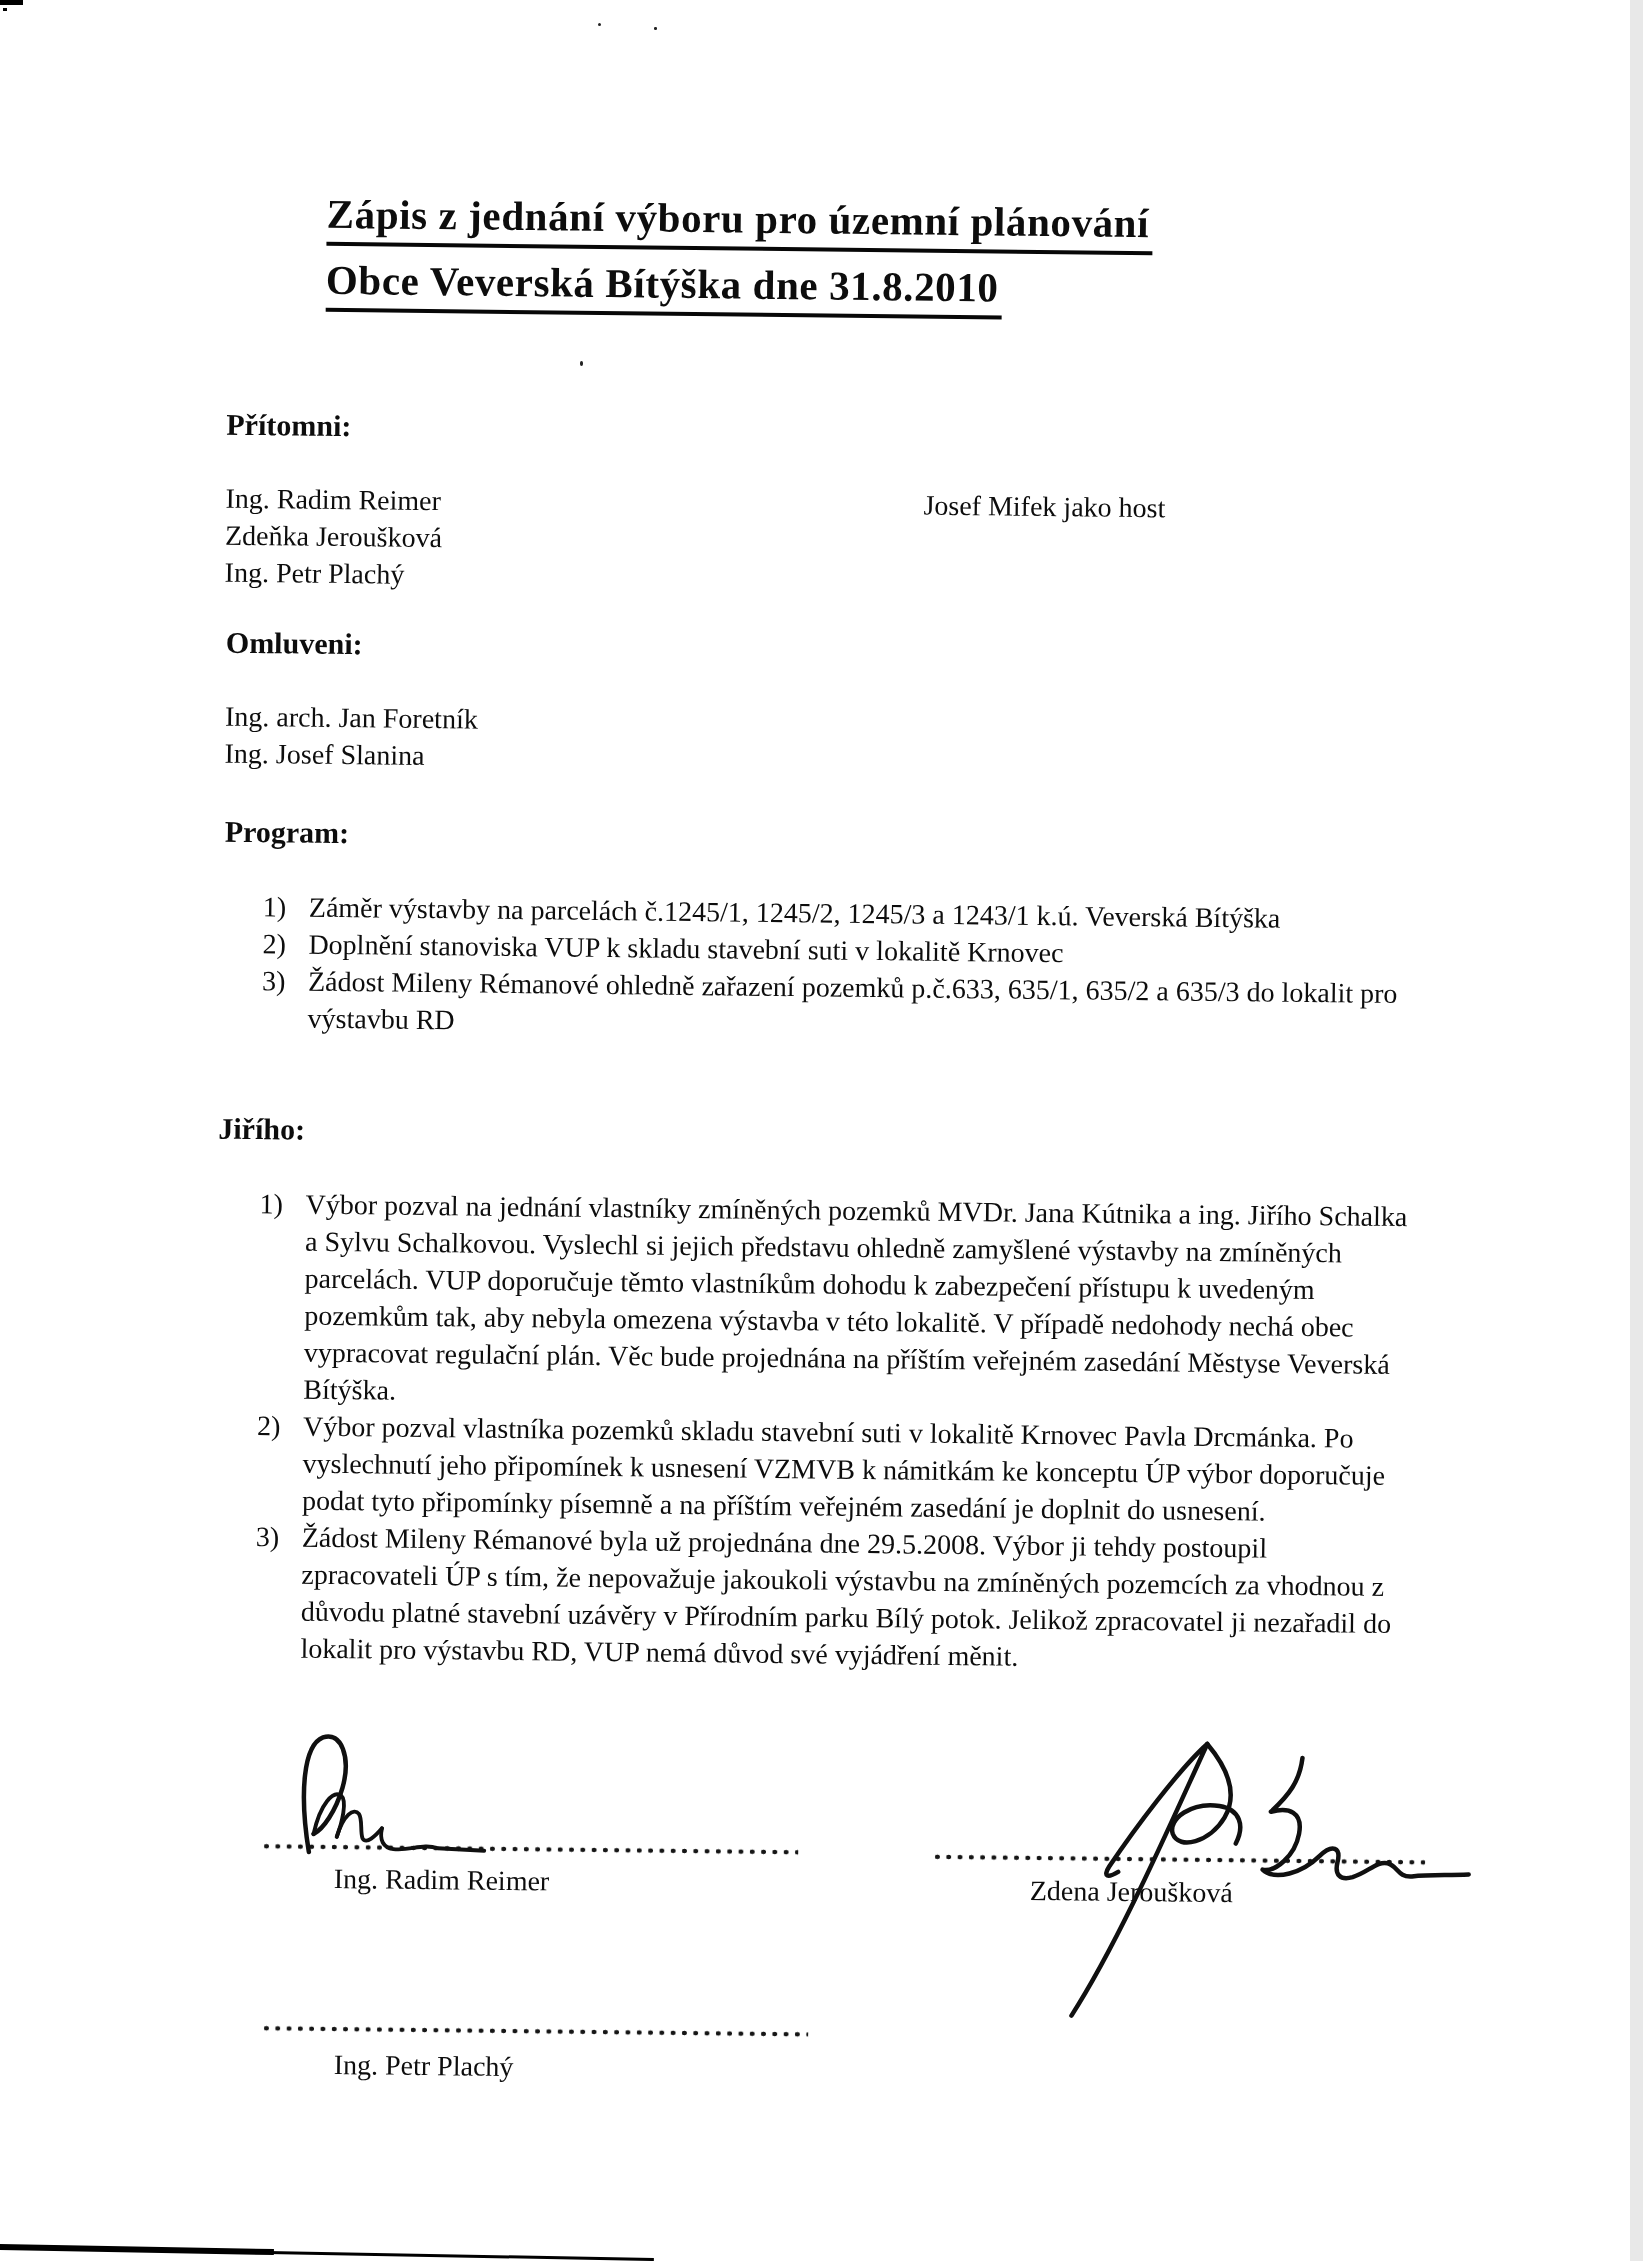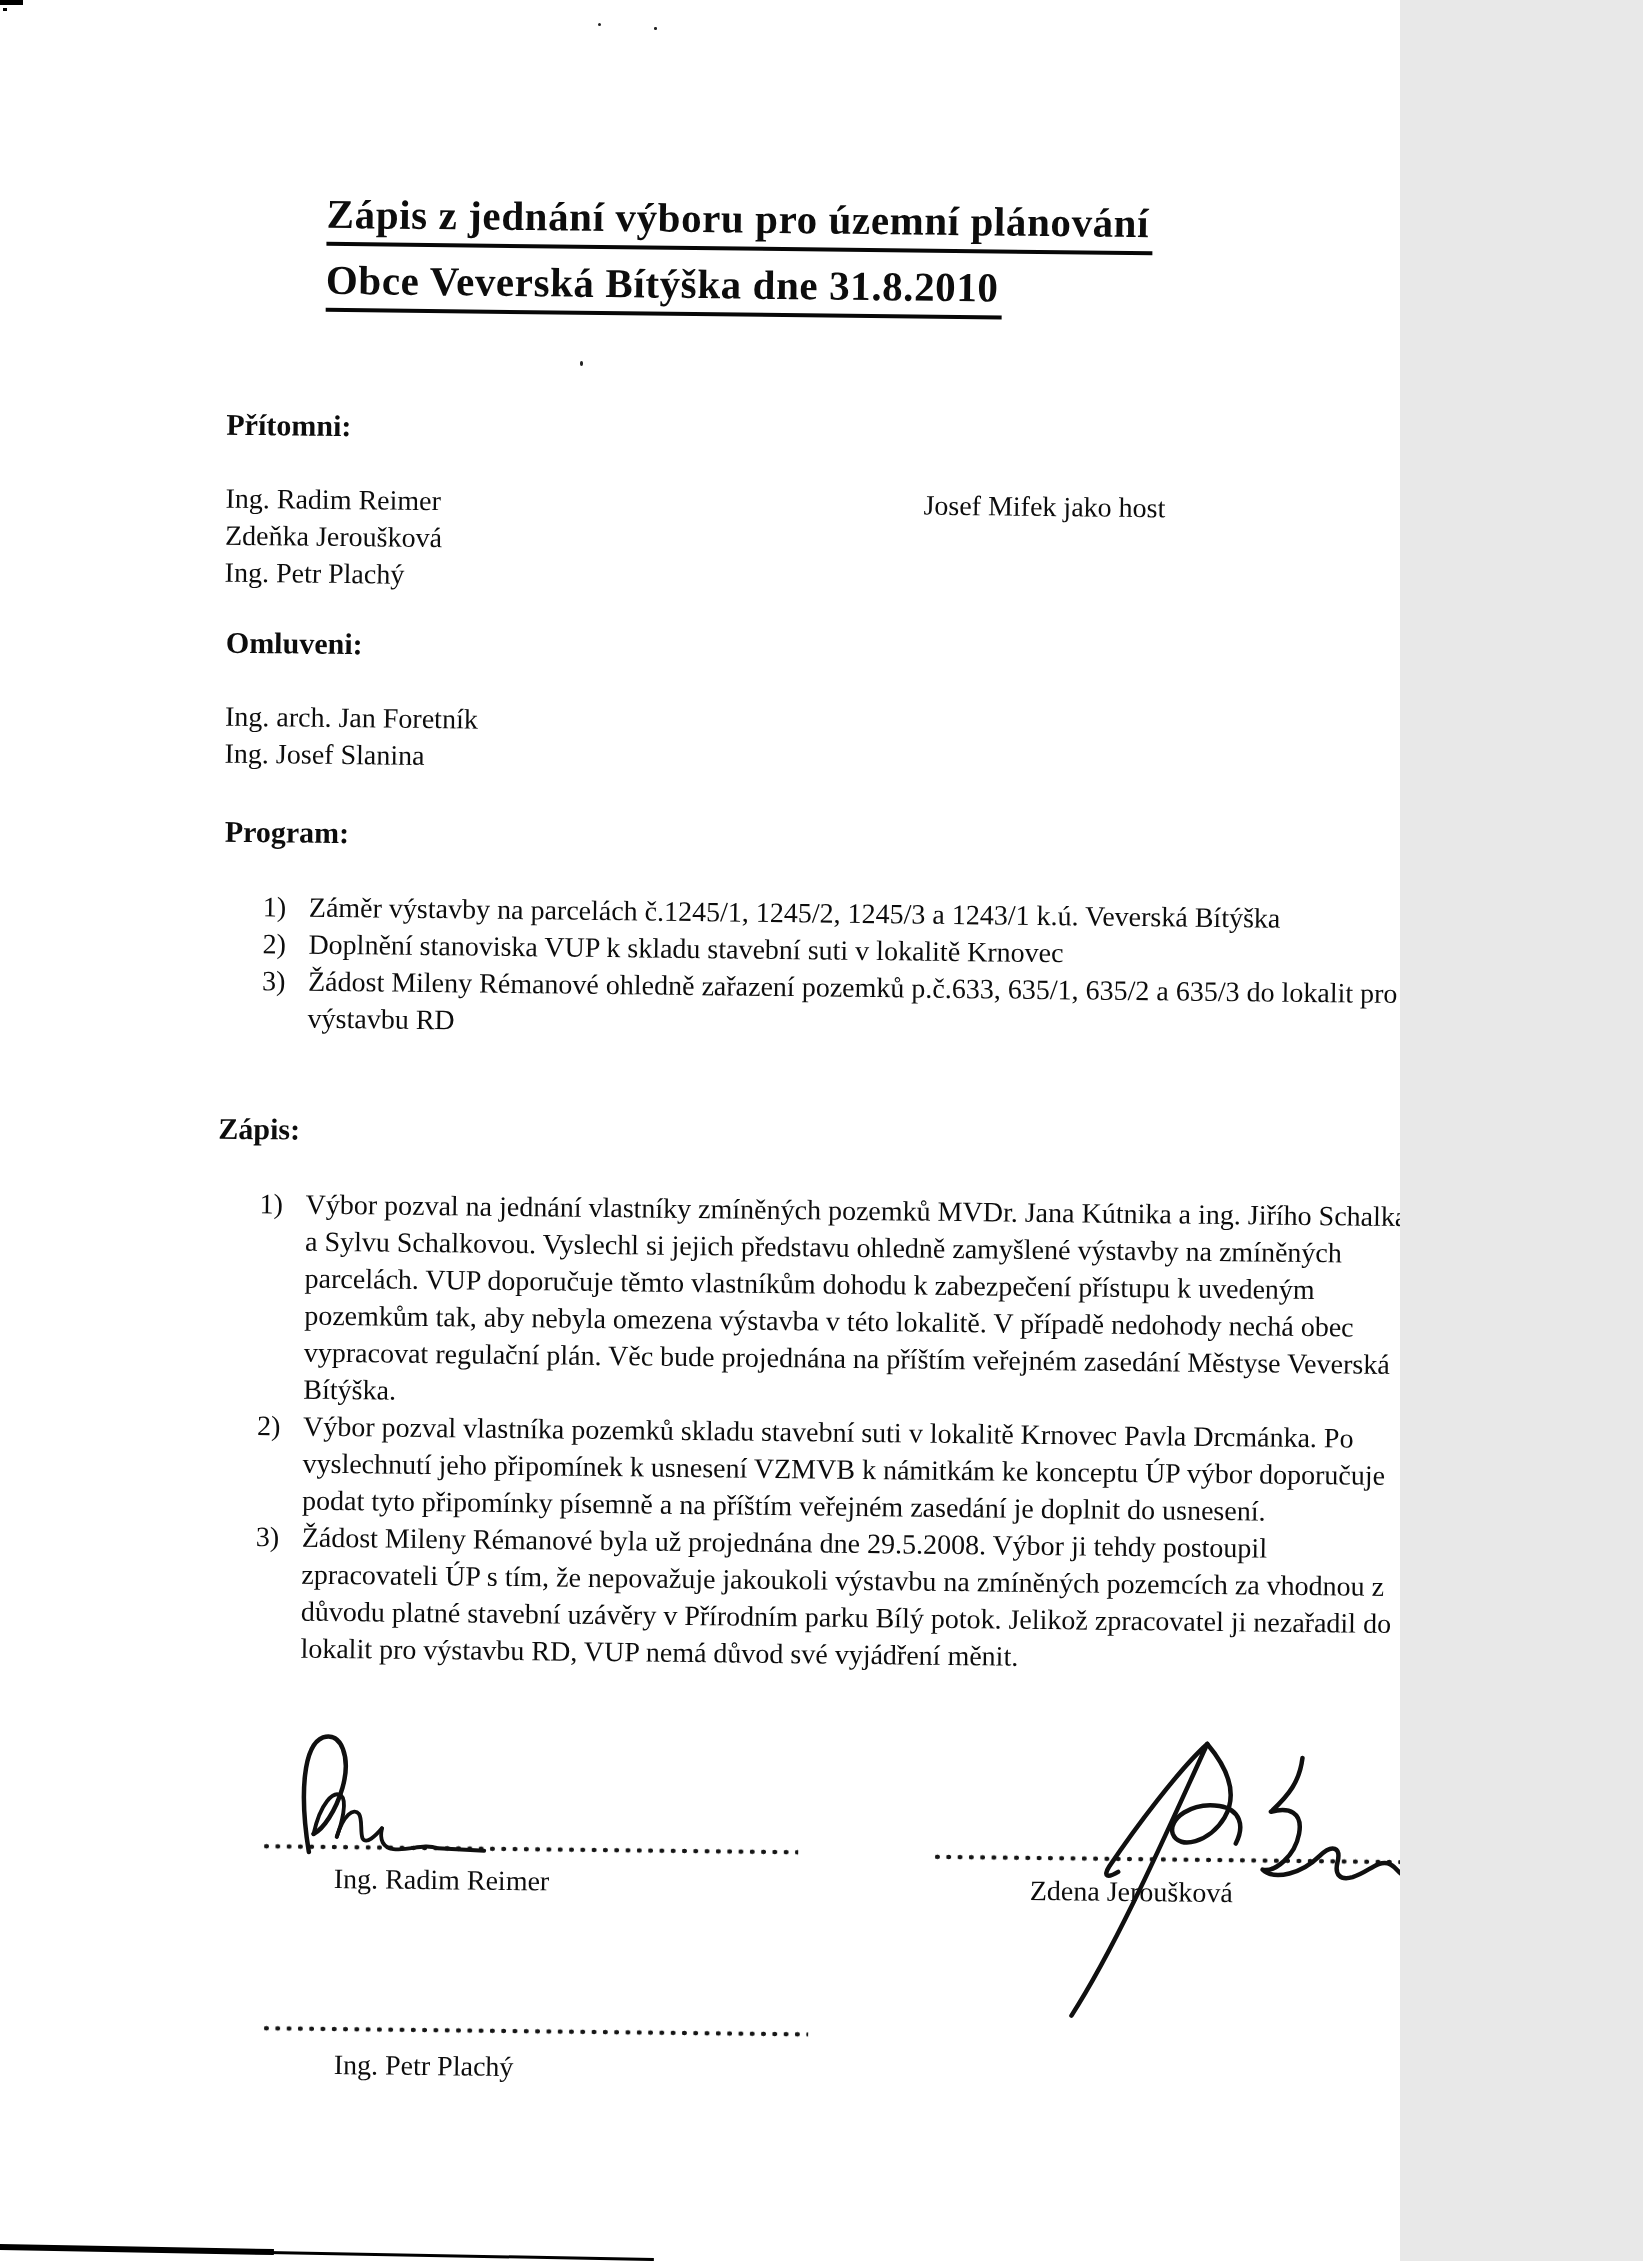--- a/index.html
+++ b/index.html
@@ -1,18 +1,18 @@
 <!DOCTYPE html>
 <html lang="cs" style="font-size:10.3px"><head>
 <meta charset="utf-8">
 <style>
   html,body { margin:0; padding:0; background:#e8e8e8; }
   .page {
     position:relative;
-    width:1400px; height:2261px;
+    width:1630px; height:2261px;
     background:#ffffff;
     overflow:hidden;
     font-family:"Liberation Serif", serif;
     color:#0d0d0d;
   }
   .content { position:absolute; left:0; top:0; width:1644px; height:2261px;
              transform:rotate(0.65deg); transform-origin:77px 193px; }
 
   .abs { position:absolute; }
 
@@ -113,21 +113,21 @@
       <div class="num-item">
         <span class="num-marker">2)</span>
         <span class="num-text">Doplnění stanoviska VUP k skladu stavební suti v lokalitě Krnovec</span>
       </div>
       <div class="num-item">
         <span class="num-marker">3)</span>
         <span class="num-text">Žádost Mileny Rémanové ohledně zařazení pozemků p.č.633, 635/1, 635/2 a 635/3 do lokalit pro výstavbu RD</span>
       </div>
     </div>
 
-    <div class="abs sec-heading h-zapis">Zápis:</div>
+    <div class="abs sec-heading h-zapis">Jiřího:</div>
 
     <div class="abs num-list zapis-list">
       <div class="num-item">
         <span class="num-marker">1)</span>
         <span class="num-text">Výbor pozval na jednání vlastníky zmíněných pozemků MVDr. Jana Kútnika a ing. Jiřího Schalka a Sylvu Schalkovou. Vyslechl si jejich představu ohledně zamyšlené výstavby na zmíněných parcelách. VUP doporučuje těmto vlastníkům dohodu k zabezpečení přístupu k uvedeným pozemkům tak, aby nebyla omezena výstavba v této lokalitě. V případě nedohody nechá obec vypracovat regulační plán. Věc bude projednána na příštím veřejném zasedání Městyse Veverská Bítýška.</span>
       </div>
       <div class="num-item">
         <span class="num-marker">2)</span>
         <span class="num-text">Výbor pozval vlastníka pozemků skladu stavební suti v lokalitě Krnovec Pavla Drcmánka. Po vyslechnutí jeho připomínek k usnesení VZMVB k námitkám ke konceptu ÚP výbor doporučuje podat tyto připomínky písemně a na příštím veřejném zasedání je doplnit do usnesení.</span>
       </div>

